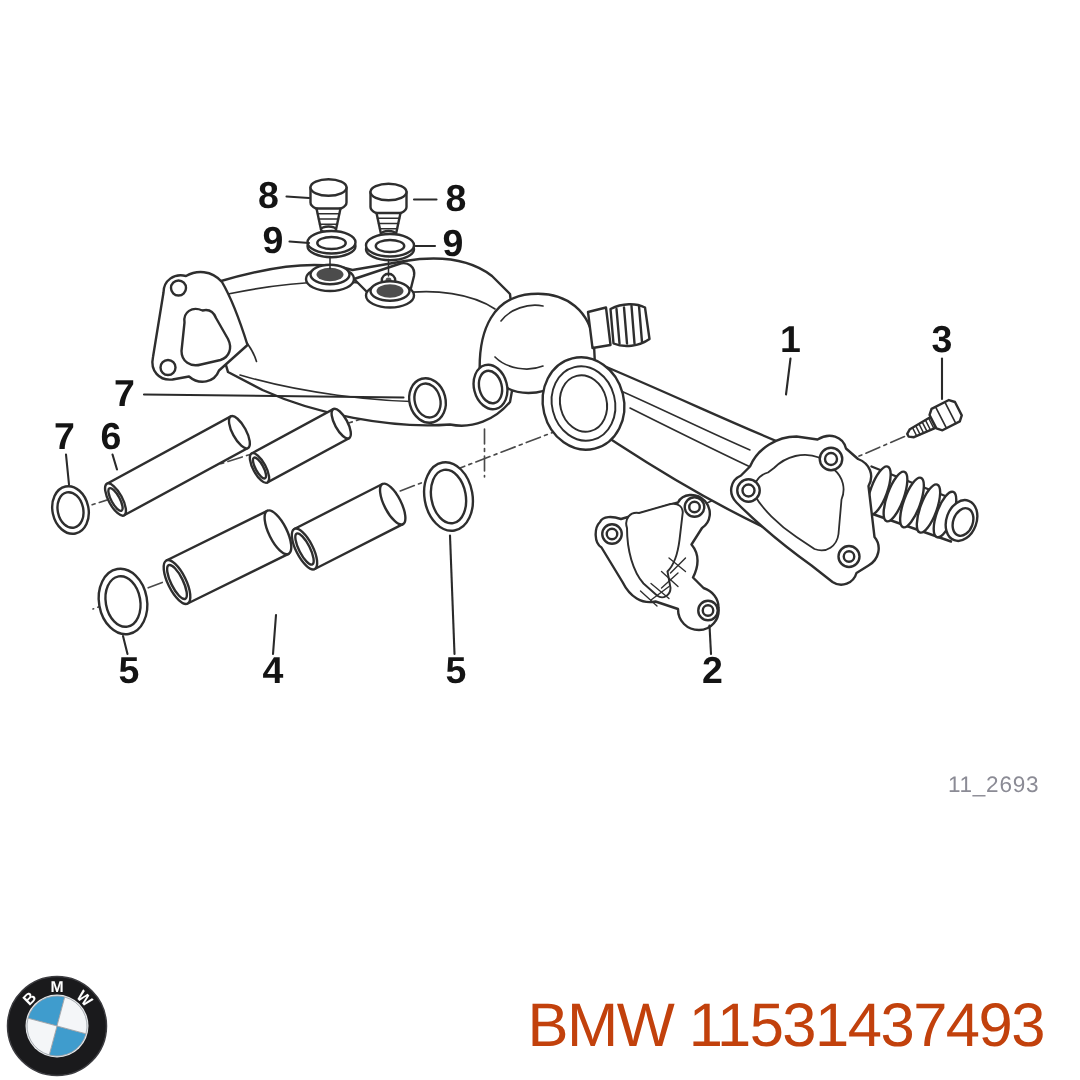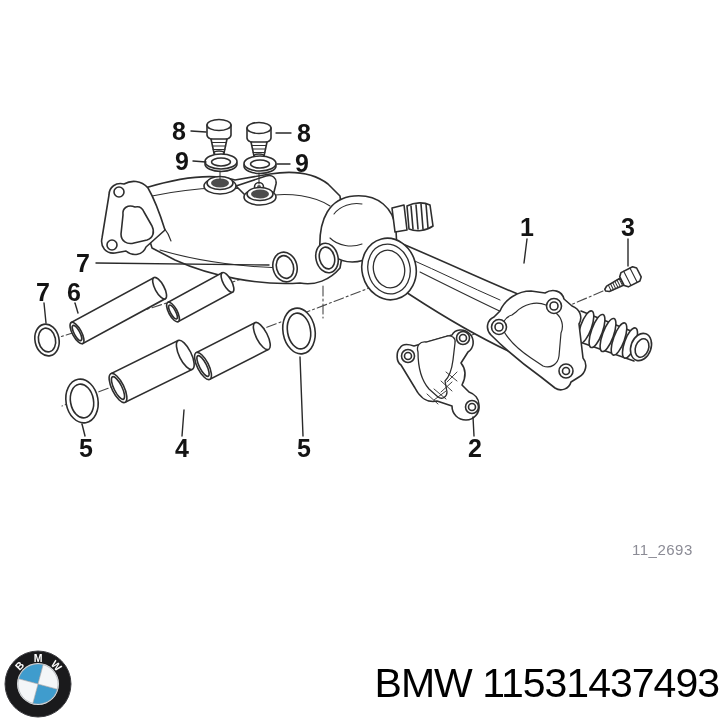--- a/index.html
+++ b/index.html
@@ -9,25 +9,25 @@
   }
   #stage{position:absolute;inset:0;}
   svg.drawing{position:absolute;left:0;top:0;}
   .callout{
     position:absolute;transform:translate(-50%,-50%);
     font-weight:bold;font-size:25px;color:#141414;line-height:1;
     font-family:"Liberation Sans", sans-serif;
   }
   .drawing-ref{
     position:absolute;left:632px;top:515px;
-    font-size:15px;color:#8b8b95;letter-spacing:0.5px;margin-top:26px;
+    font-size:15px;color:#8b8b95;letter-spacing:0.5px;
   }
   .footer-part{
-    position:absolute;right:1px;top:660px;
-    font-size:41px;color:#000000;letter-spacing:-1px;white-space:nowrap;
+    position:absolute;right:24px;top:660px;
+    font-size:41px;color:#c2410c;letter-spacing:-1px;white-space:nowrap;
   }
   .bmw-logo{position:absolute;left:3px;top:649px;width:70px;height:70px;}
 </style>
 </head>
 <body>
 
 <div id="stage">
 
   <svg class="drawing" width="720" height="560" viewBox="0 0 720 560" fill="none" stroke="#2e2e2e" stroke-width="1.6" stroke-linecap="round" stroke-linejoin="round">
 

